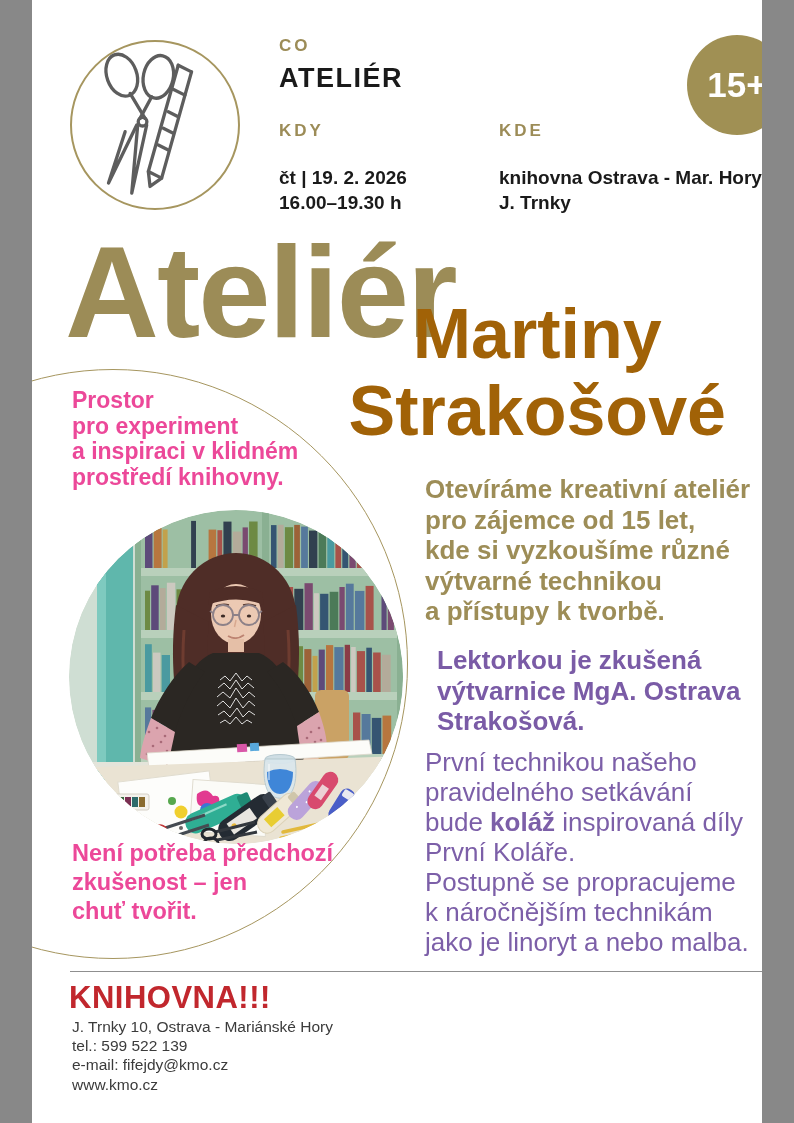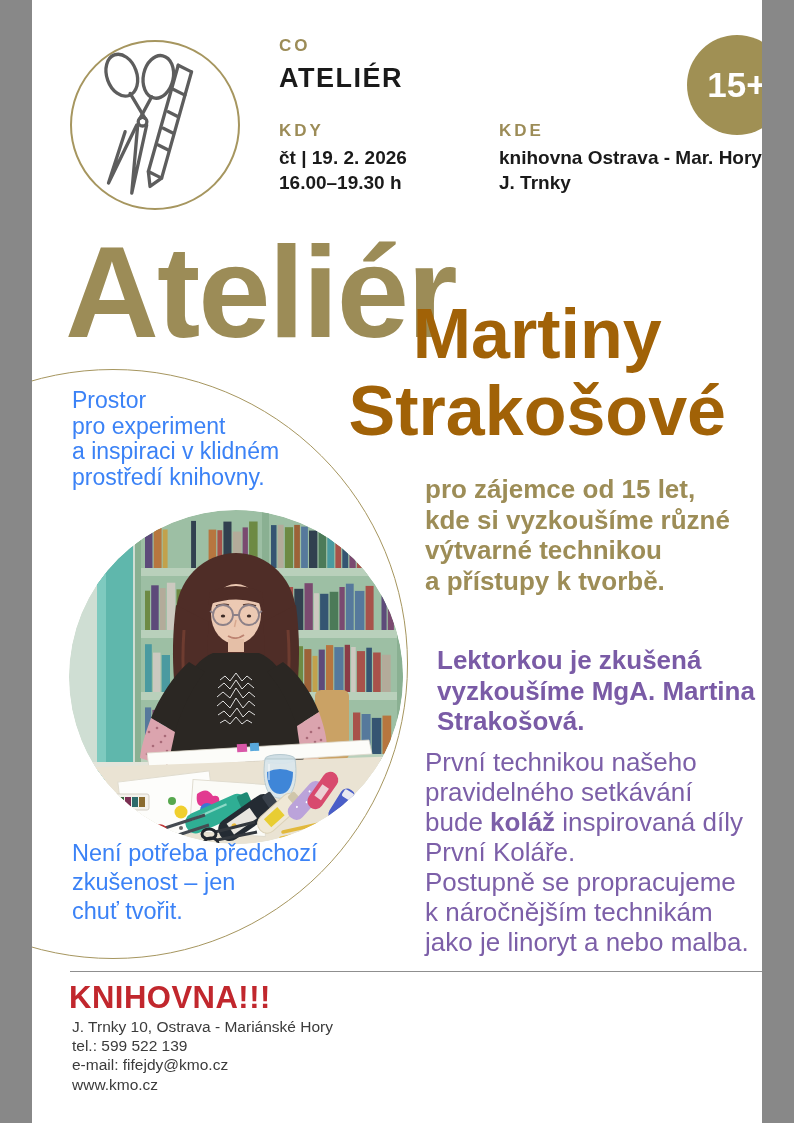--- a/index.html
+++ b/index.html
@@ -13,21 +13,21 @@
   .logo-circle {
     position:absolute; left:38px; top:40px; width:170px; height:170px;
     border:2px solid #A6965F; border-radius:50%;
   }
   .logo-circle svg { width:100%; height:100%; }
   .hdr-label { font-size:17px; font-weight:700; letter-spacing:3px; color:#9C8C57; }
   .hdr-co   { position:absolute; left:247px; top:36px; }
   .hdr-co .value { margin-top:7px; font-size:27px; font-weight:800; letter-spacing:1.5px; color:#1A1A1A; }
   .hdr-kdy  { position:absolute; left:247px; top:121px; }
   .hdr-kde  { position:absolute; left:467px; top:121px; }
-  .hdr-lines { margin-top:4px; font-size:19px; font-weight:800; color:#1A1A1A; line-height:25px; }
+  .hdr-lines { margin-top:24px; font-size:19px; font-weight:800; color:#1A1A1A; line-height:25px; }
   .age-badge {
     position:absolute; left:655px; top:35px; width:100px; height:100px;
     background:#A09054; border-radius:50%;
     display:flex; align-items:center; justify-content:center;
     color:#ffffff; font-size:35px; font-weight:800;
   }
   
   .main-title {
     position:absolute; left:33px; top:218px;
     font-size:130px; line-height:1.15; font-weight:700;
@@ -41,21 +41,21 @@
   .big-arc {
     position:absolute; left:-214px; top:369px; width:590px; height:590px;
     border:1.5px solid #A6965F; border-radius:50%;
   }
   .photo-circle {
     position:absolute; left:37px; top:510px; width:334px; height:334px;
     border-radius:50%; overflow:hidden;
   }
   .photo-circle svg { display:block; width:334px; height:334px; }
   
-  .gold-light { color:#3b82f6; font-size:23px; font-weight:400; line-height:25.5px; }
+  .gold-light { color:#ec4899; font-size:23px; font-weight:700; line-height:25.5px; }
   .intro-text { position:absolute; left:40px; top:388px; }
   .outro-text { position:absolute; left:40px; top:839px; line-height:29px; font-size:23.5px; }
   
   .p-gold   { position:absolute; left:393px; top:474px; font-size:26px; font-weight:700; line-height:30.5px; color:#9D8D57; }
   .p-pbold  { position:absolute; left:393px; top:645px; font-size:26px; font-weight:700; line-height:30.5px; color:#7A5BA6;margin-left:12px; }
   .p-preg   { position:absolute; left:393px; top:747px; font-size:26px; font-weight:400; line-height:30px;  color:#7C5FA8; }
   .p-preg strong { font-weight:700; }
   
   .footer-rule { position:absolute; left:38px; top:971px; width:718px; height:1px; background:#8f8f8f; }
   .brand { position:absolute; left:37px; top:980px; font-size:31px; font-weight:800; letter-spacing:0.5px; color:#C1272D; }
@@ -387,28 +387,29 @@
     </svg>
   </div>
 
   <div class="outro-text gold-light">
     <div>Není potřeba předchozí</div>
     <div>zkušenost – jen</div>
     <div>chuť tvořit.</div>
   </div>
 
   <div class="p-gold">
+    <div>Otevíráme kreativní ateliér</div>
     <div>pro zájemce od 15 let,</div>
     <div>kde si vyzkoušíme různé</div>
     <div>výtvarné technikou</div>
     <div>a přístupy k tvorbě.</div>
   </div>
   <div class="p-pbold">
     <div>Lektorkou je zkušená</div>
-    <div>vyzkoušíme MgA. Martina</div>
+    <div>výtvarnice MgA. Ostrava</div>
     <div>Strakošová.</div>
   </div>
   <div class="p-preg">
     <div>První technikou našeho</div>
     <div>pravidelného setkávání</div>
     <div><span>bude </span><strong>koláž</strong><span> inspirovaná díly</span></div>
     <div>První Koláře.</div>
     <div>Postupně se propracujeme</div>
     <div>k náročnějším technikám</div>
     <div>jako je linoryt a nebo malba.</div>

